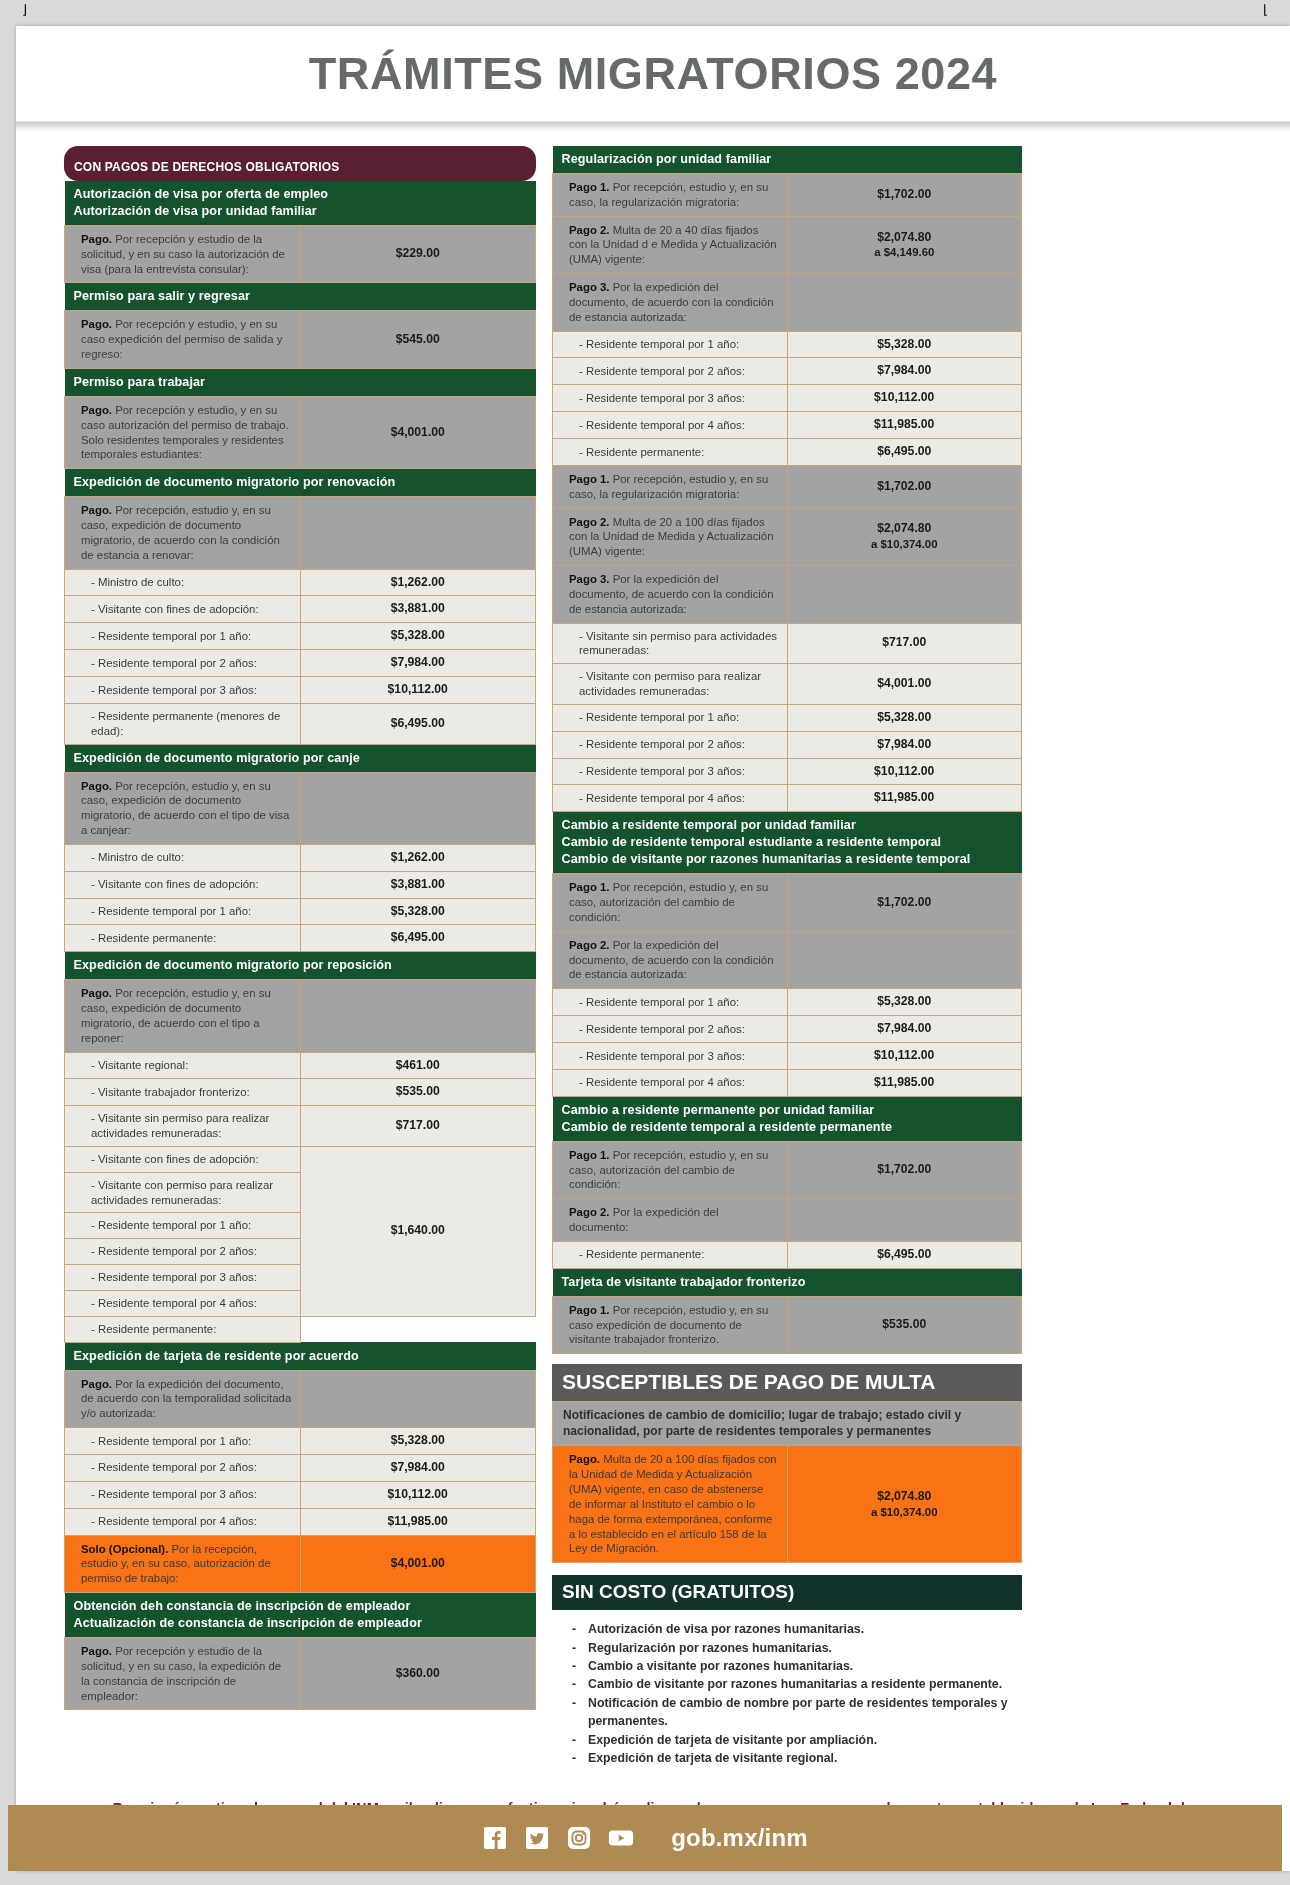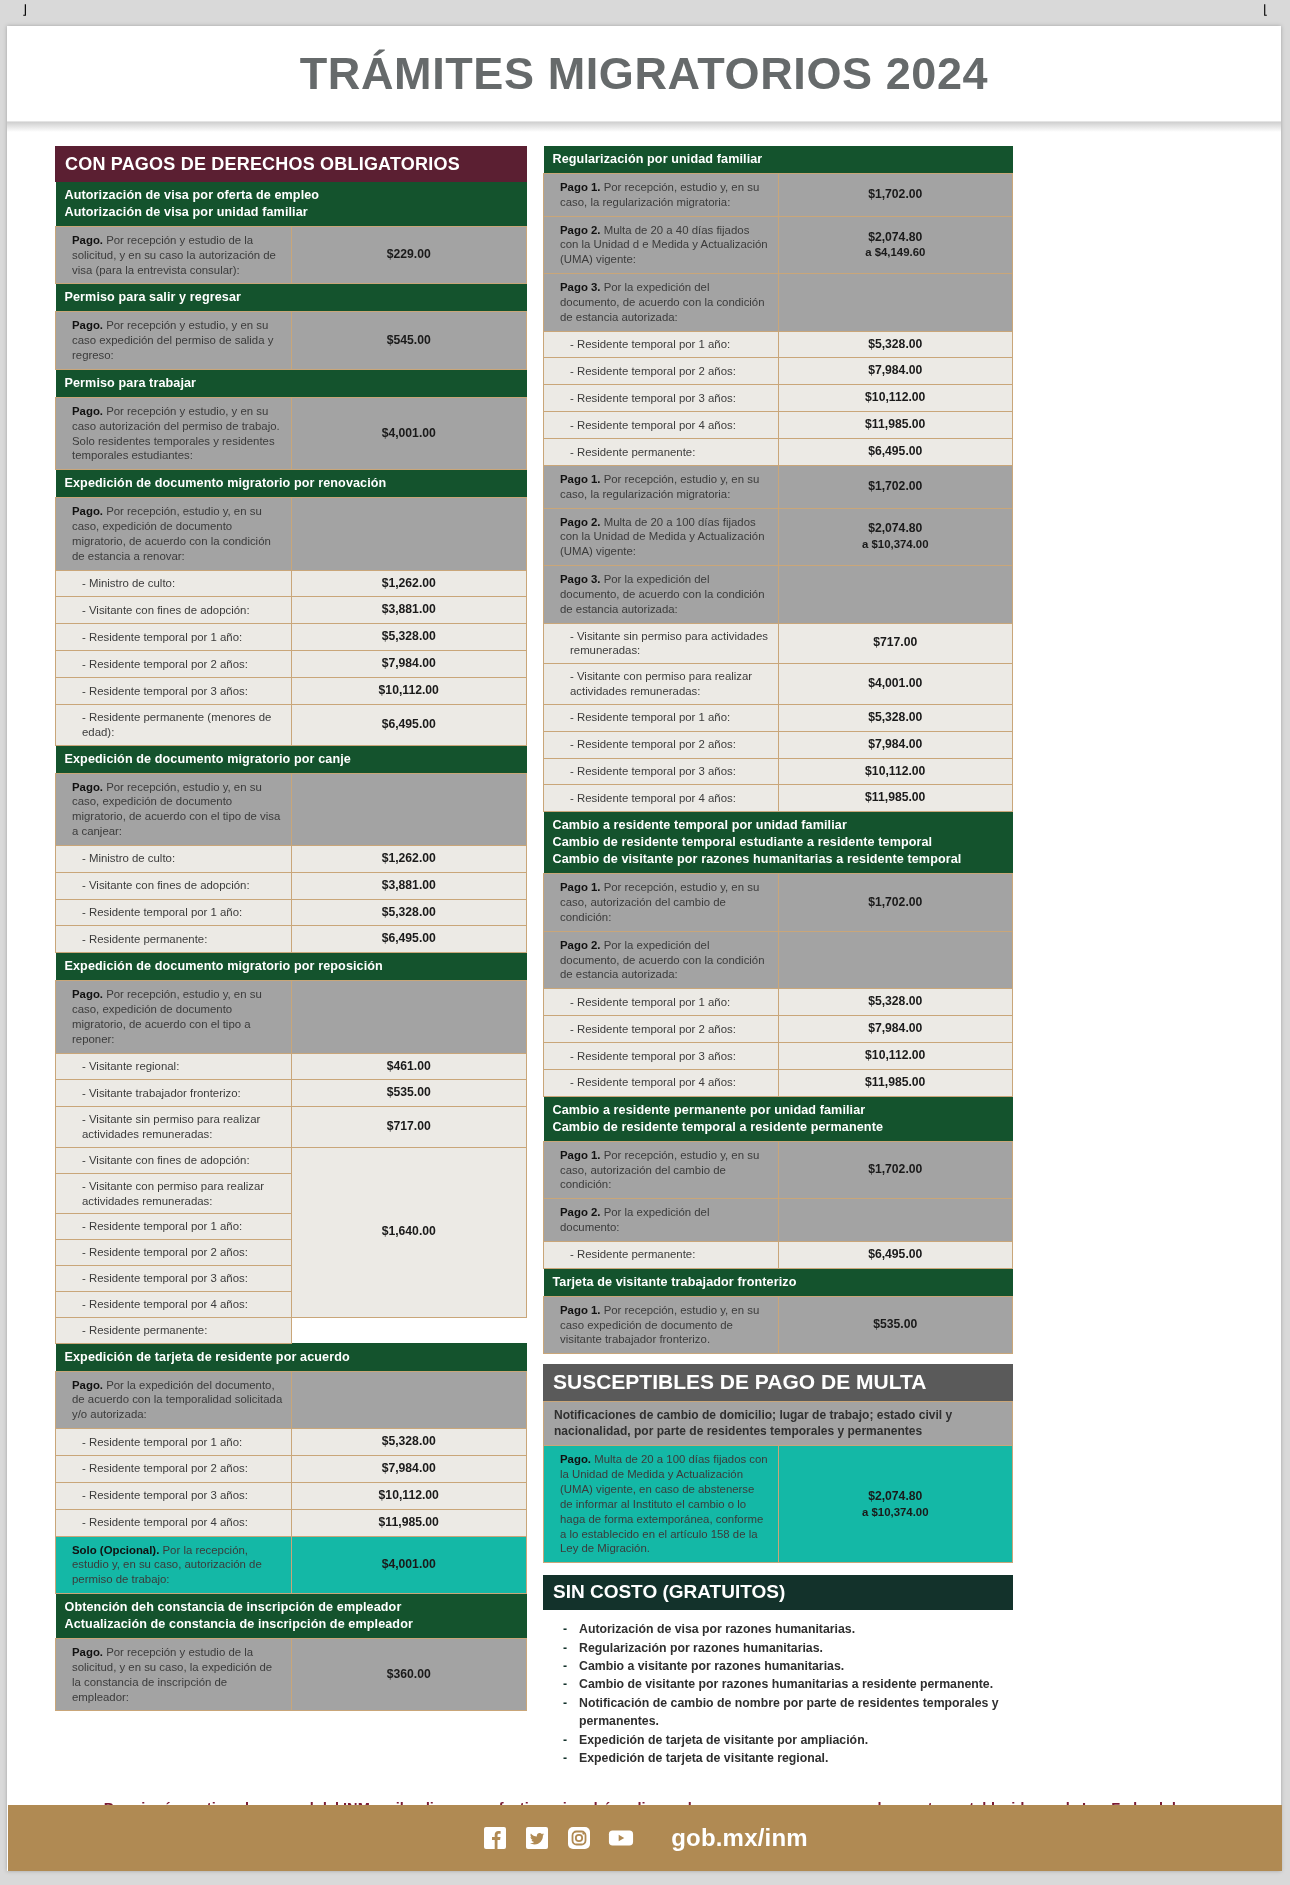--- a/index.html
+++ b/index.html
@@ -9,21 +9,21 @@
     font-family: "Liberation Sans", sans-serif;
     position: relative;
     overflow: hidden;
   }
   .crop-mark { position: absolute; color: #000; font-size: 13px; font-family: "Liberation Sans", sans-serif; }
   .cm-tl { top: 2px; left: 22px; }
   .cm-tr { top: 2px; right: 22px; }
 
   .page {
     position: absolute;
-    top: 26px; left: 7px;
+    top: 26px; left: 16px;
     width: 1274px; height: 1845px;
     background: #ffffff;
     box-shadow: 0 0 4px rgba(0,0,0,.25);
     overflow: hidden;
   }
 
   
   .title-band {
     height: 96px;
     background: #ffffff;
@@ -47,24 +47,25 @@
     gap: 16px;
     padding: 14px 40px 0 48px;
   }
   .col { width: 472px; }
   .col.right { width: 470px; }
 
   
   .banner-dark {
     background: #5b1f32;
     color: #fff;
-    font-size: 18px;
+    font-size: 12px;
     font-weight: bold;
     letter-spacing: .2px;
-    padding: 8px 10px 7px 10px;
+    padding: 14px 10px 7px 10px;
+    border-radius: 14px;
   }
   .banner-gray {
     background: #5a5a5a;
     color: #fff;
     font-size: 21px;
     font-weight: bold;
     padding: 6px 10px 7px 10px;
     margin-top: 10px;
   }
   .banner-green {
@@ -108,21 +109,21 @@
   }
   .item td {
     background: #eceae5;
     font-size: 11.4px;
     color: #3b3b3b;
     padding: 5px 8px 5px 26px;
     line-height: 1.3;
     border: 1px solid #c9a679;
   }
   .item td.price { background: #eceae5; padding-left: 4px; padding-right: 4px; }
-  .desc.shade td { background: #14b8a6; }
+  .desc.shade td { background: #f97316; }
   b { font-weight: bold; color: #111; }
   .price-w { width: 90px; }
   .price-2 { font-weight: bold; text-align: center; line-height: 1.25; }
   .price-2 .l2 { display: block; font-size: 11.4px; }
 
   
   .grat-list { padding: 10px 2px 4px 14px; }
   .grat-list li {
     list-style: none;
     font-size: 12.3px;

